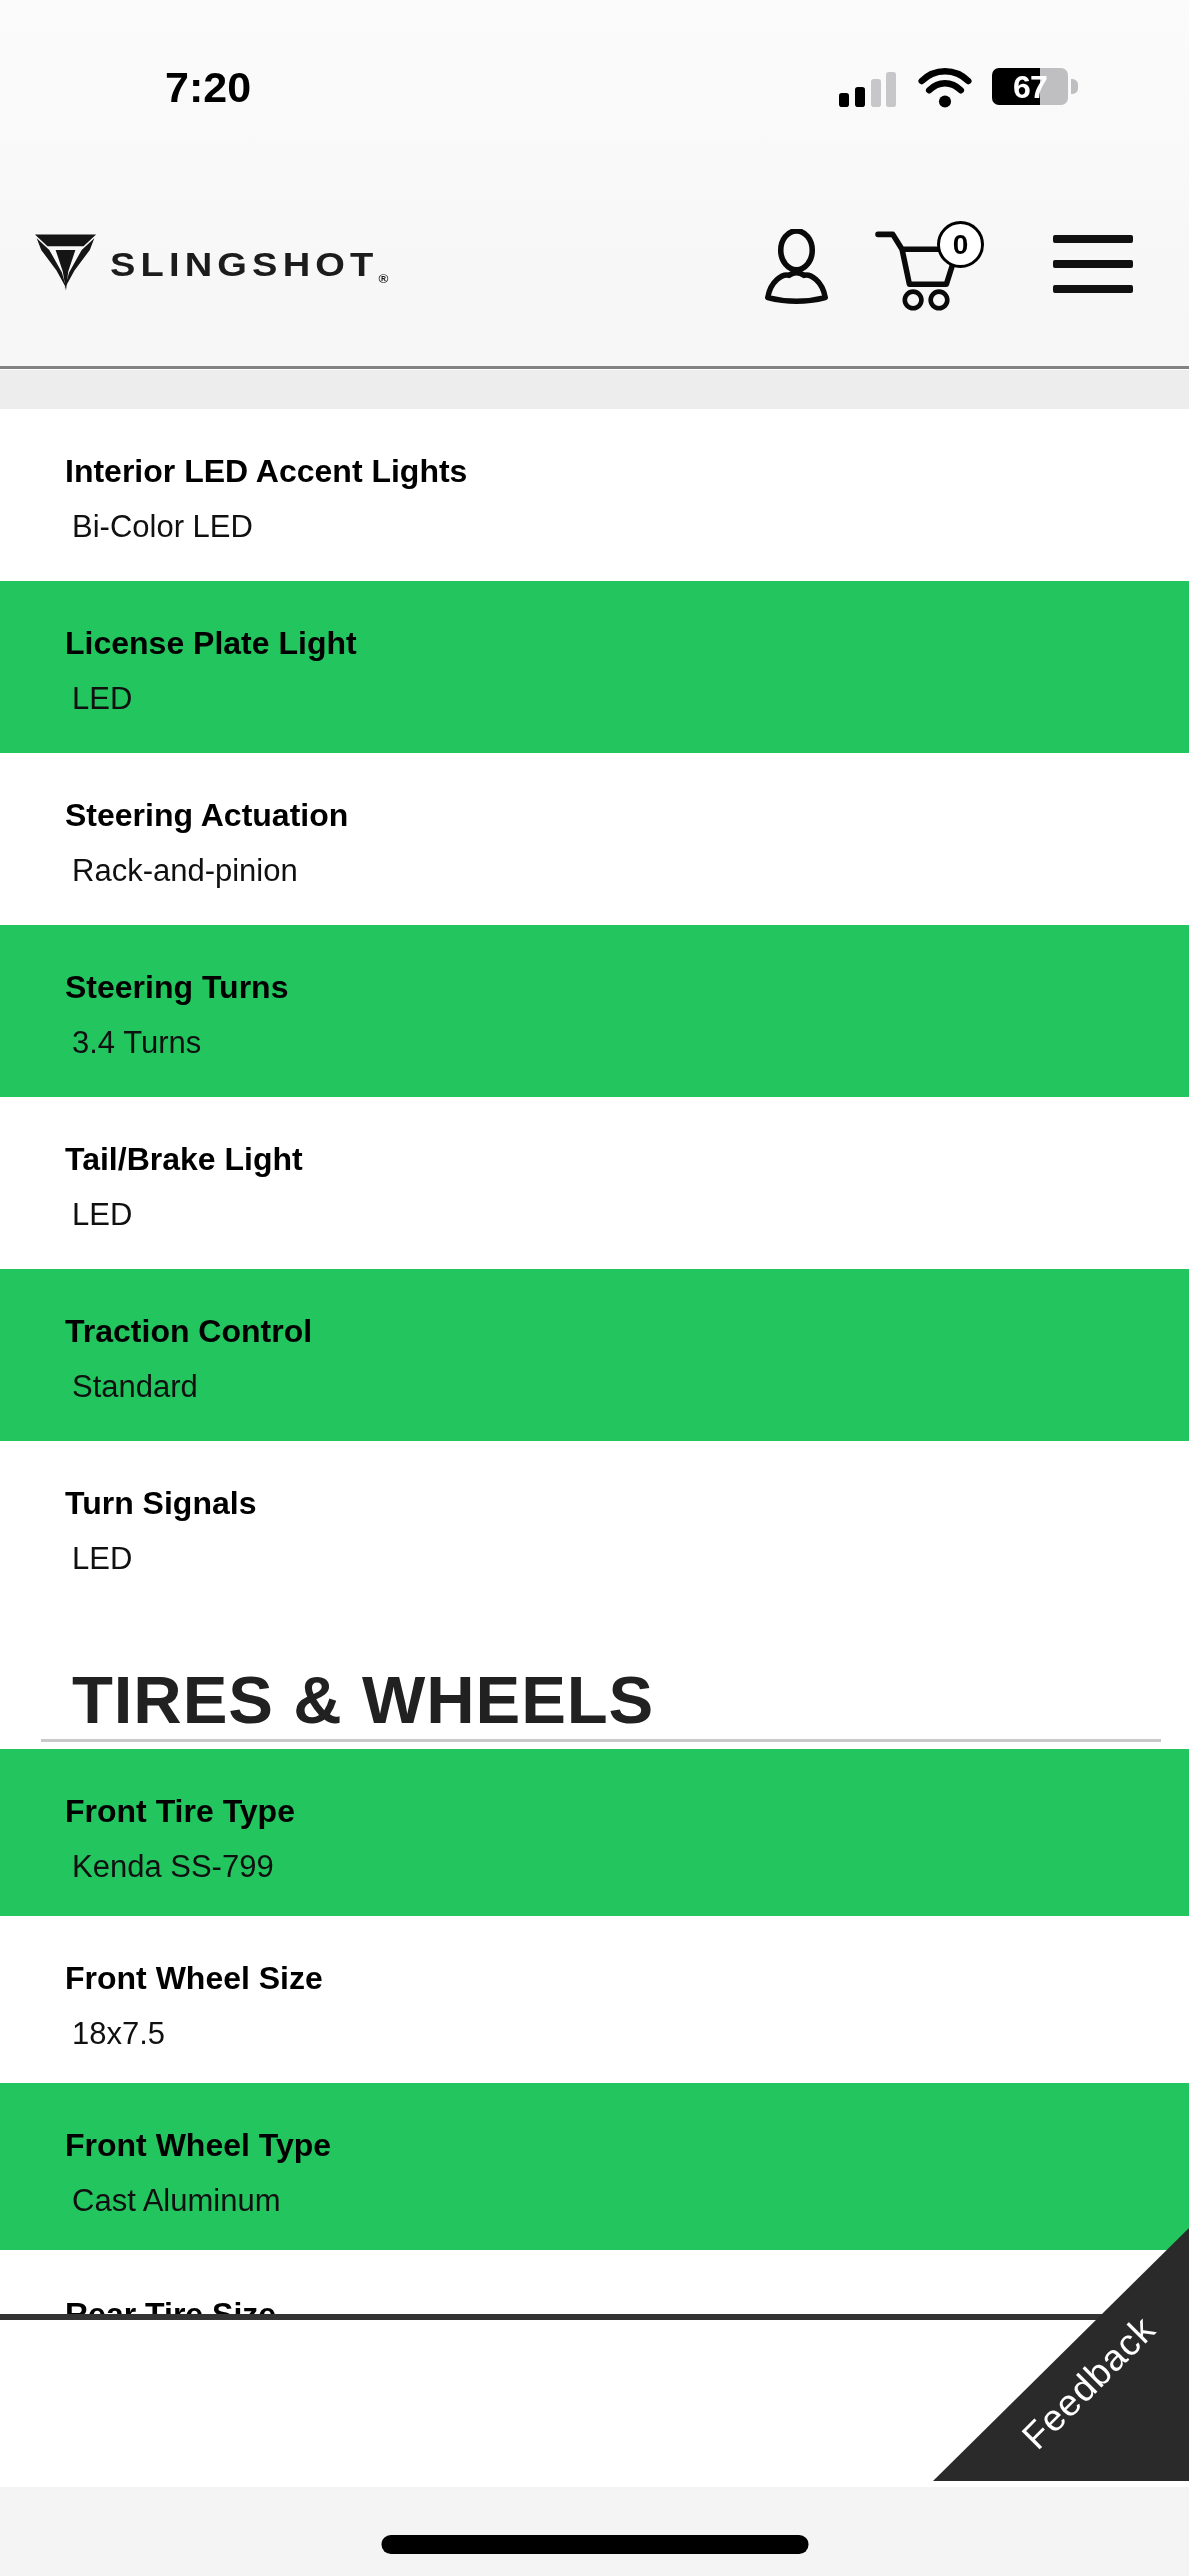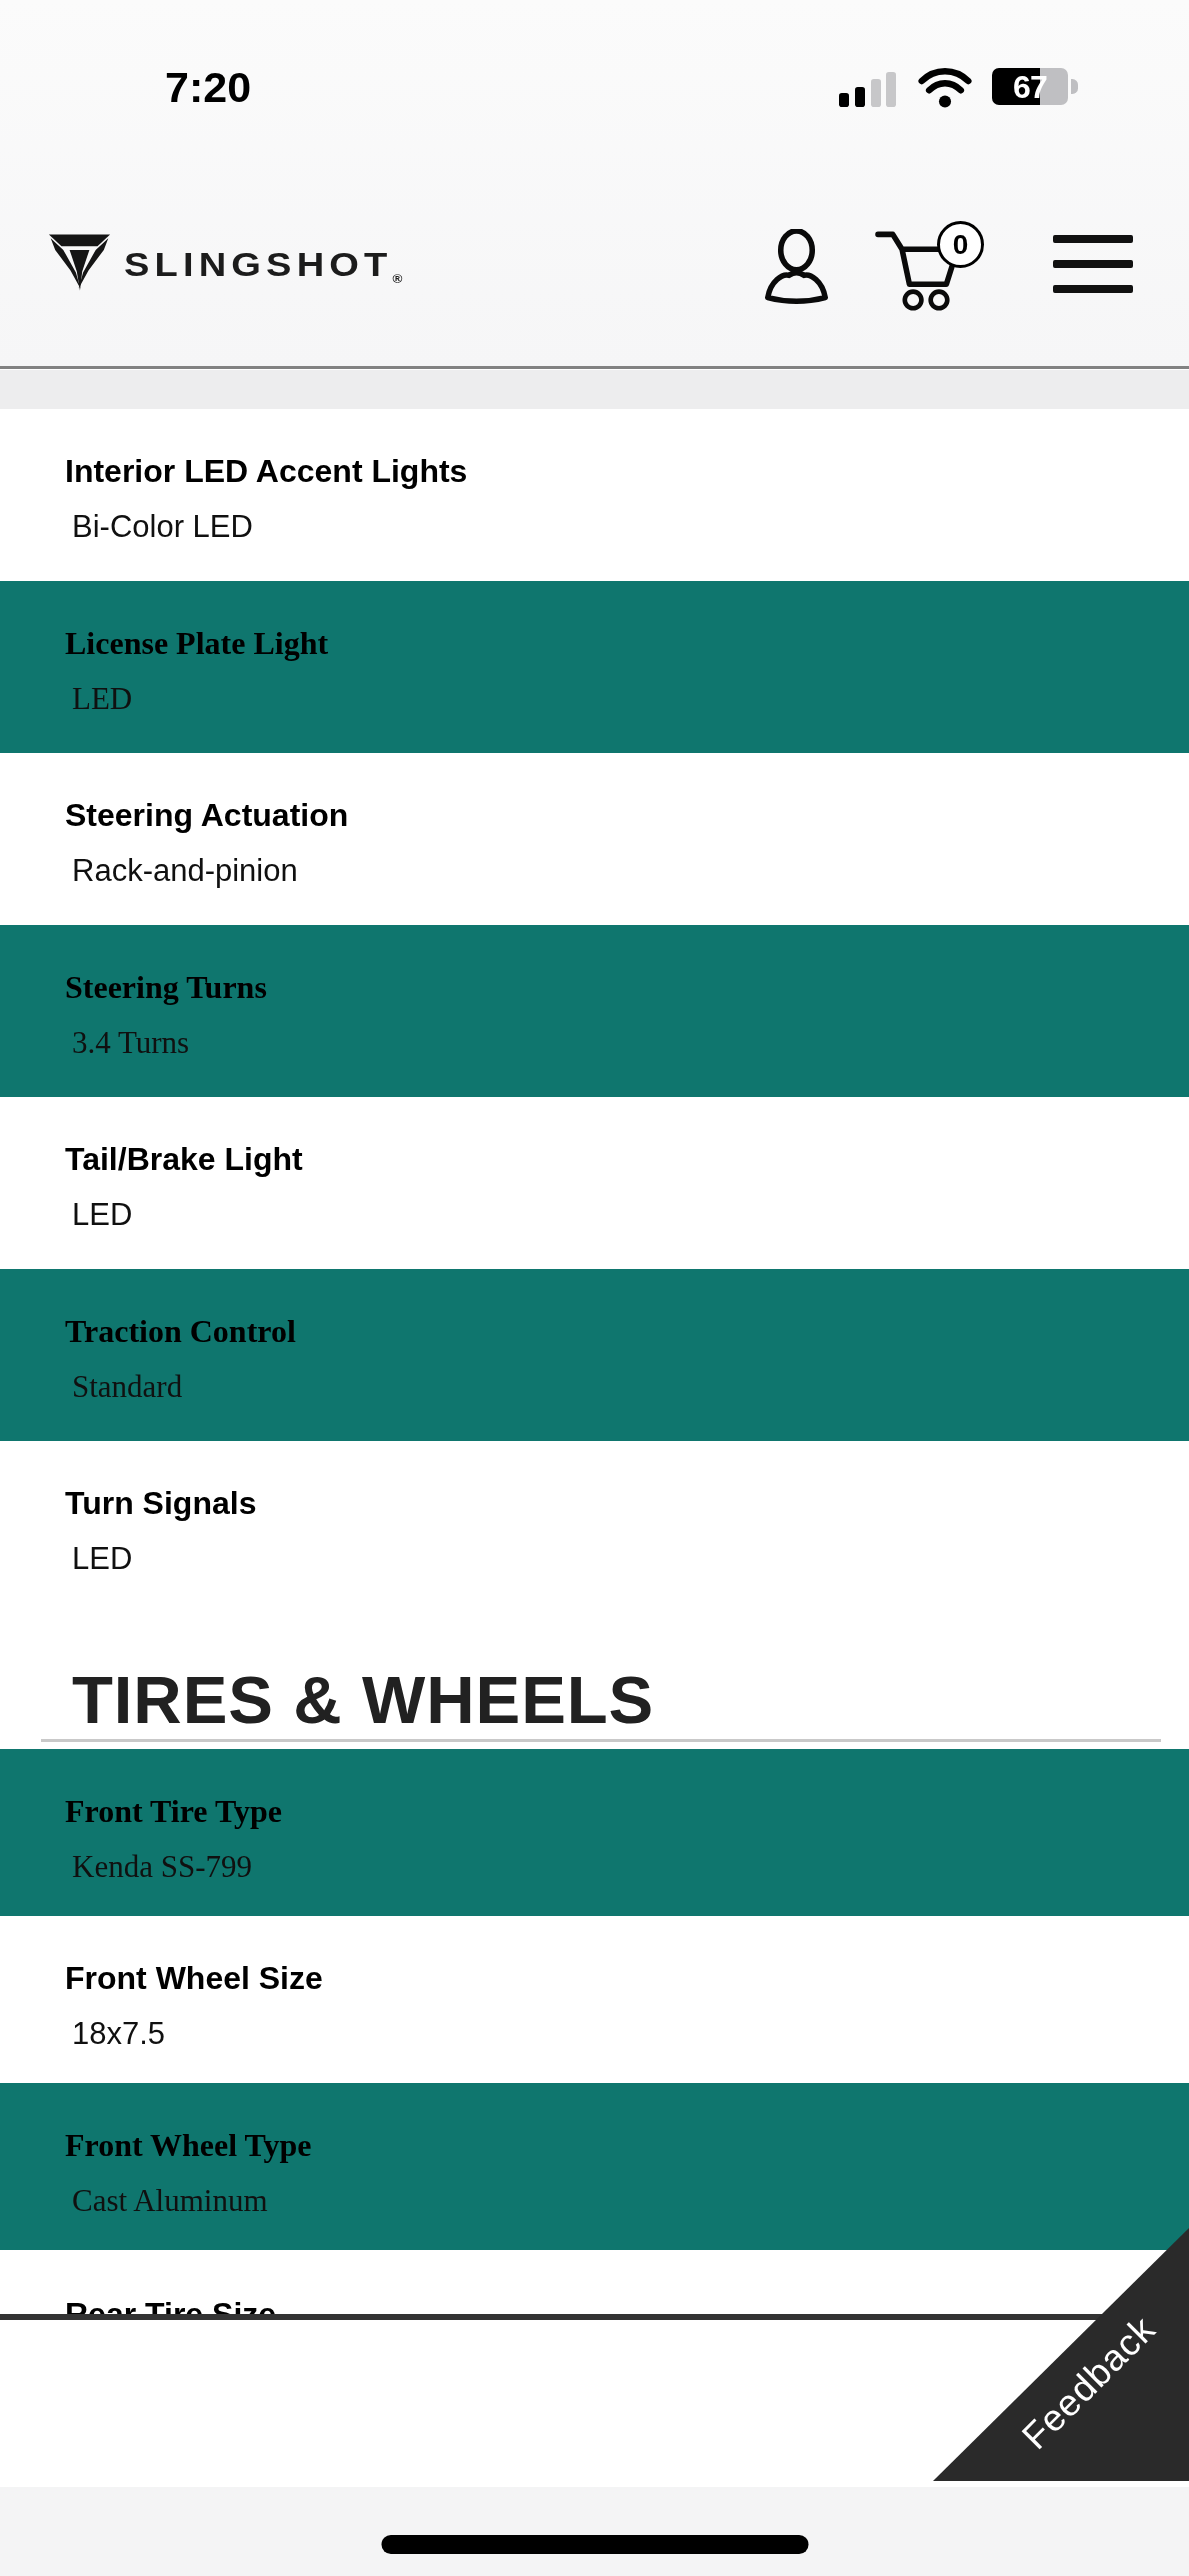--- a/index.html
+++ b/index.html
@@ -36,21 +36,21 @@
     background:linear-gradient(90deg,#000 0 63%, #bfbfc2 63% 100%);
     color:#fff; font-size:32px; font-weight:700; text-align:center; line-height:38px;
     letter-spacing:-0.9px;
   }
   .battery-nub {
     position:absolute; left:79px; top:11px; width:7.4px; height:15px;
     background:#bfbfc2; border-radius:0 5.6px 5.6px 0;
   }
 
   
-  .brand { position:absolute; left:48px; top:232px; display:flex; align-items:flex-start; }
+  .brand { position:absolute; left:34px; top:232px; display:flex; align-items:flex-start; }
   .brand-mark { display:block; }
   .brand-word {
     margin:13px 0 0 13px; font-size:34px; font-weight:800; color:#1c1c1c;
     letter-spacing:4.6px; transform:scaleX(1.12); transform-origin:left center;
     white-space:nowrap;
   }
   .brand-word .reg { font-size:12px; font-weight:700; letter-spacing:0; vertical-align:-7.4px; }
 
   .icon-btn { position:absolute; background:none; border:none; padding:0; cursor:pointer; }
   .account-btn { left:762px; top:229px; width:69px; height:76px; }
@@ -61,21 +61,21 @@
     font-size:28px; font-weight:700; color:#000; text-align:center; line-height:41px;
   }
   .menu-btn { left:1053px; top:235px; width:80px; height:61px; }
   .menu-bar { position:absolute; left:0; width:80px; height:8.4px; background:#111; border-radius:1.9px; }
   .menu-bar.m1 { top:0; } .menu-bar.m2 { top:25px; } .menu-bar.m3 { top:50px; }
 
   
   .content { position:absolute; top:370px; left:0; width:100%; }
   .partial-top-row { height:39px; background:#ededee; }
   .spec-row { box-sizing:border-box; height:172px; padding:43px 20px 0 0; background:#fff; }
-  .spec-row.alt { background:#0f766e;font-family:Liberation Serif, serif; }
+  .spec-row.alt { background:#22c55e; }
   .spec-row.tire { height:167px; }
   .spec-label { margin-left:65px; font-size:32px; line-height:38px; font-weight:700; color:#000; }
   .spec-value { margin-left:72px; margin-top:18.6px; font-size:31px; line-height:35px; font-weight:400; color:#101010; }
 
   .section-head { box-sizing:border-box; height:136px; padding-top:61px; background:#fff; }
   .section-title {
     margin:0 0 0 72px; font-size:67px; line-height:52px; font-weight:700;
     color:#212121; letter-spacing:0.9px;
   }
   .section-rule { margin:13px 28px 0 41px; border:none; border-top:3.7px solid #c9c9c9; }

